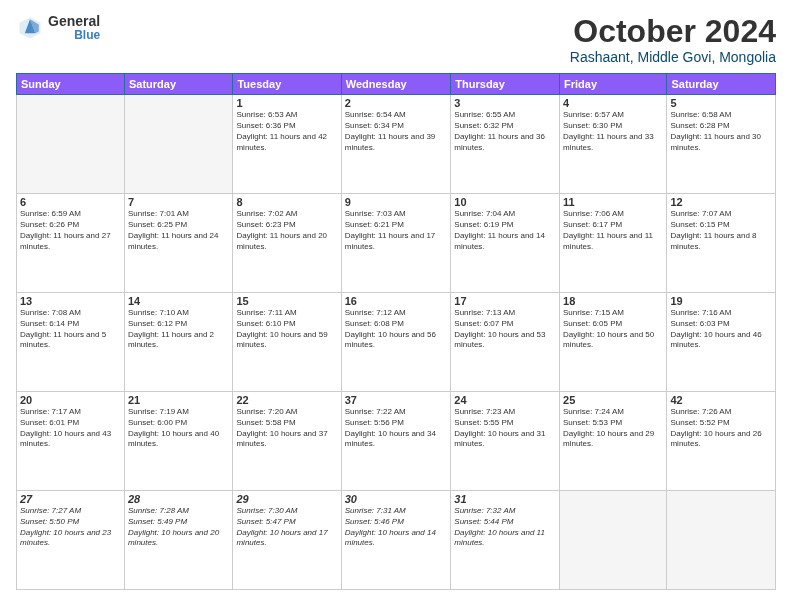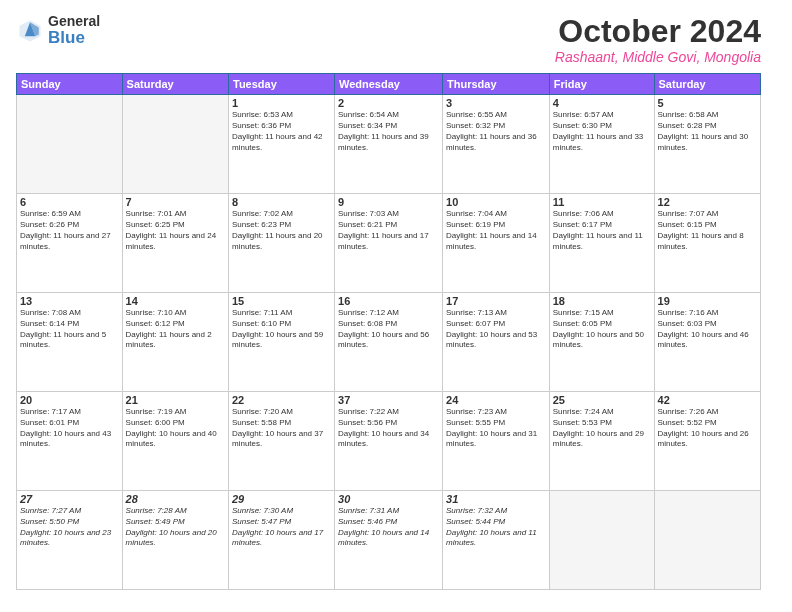--- a/index.html
+++ b/index.html
@@ -6,21 +6,21 @@
     body {
       font-family: Arial, sans-serif;
       background: #fff;
       width: 792px;
       height: 612px;
       overflow: hidden;
     }
     .page {
       width: 792px;
       height: 600px;
-      padding: 14px 31px 10px 16px;
+      padding: 14px 16px 10px 16px;
       display: flex;
       flex-direction: column;
     }
     .header {
       display: flex;
       justify-content: space-between;
       align-items: flex-start;
       margin-bottom: 8px;
     }
     .logo {
@@ -32,41 +32,41 @@
       display: flex;
       flex-direction: column;
       line-height: 1.1;
     }
     .logo-general {
       font-size: 14px;
       font-weight: bold;
       color: #333;
     }
     .logo-blue {
-      font-size: 17px;
+      font-size: 12px;
       font-weight: bold;
       color: #3a7fc1;
+      text-align: right;
     }
     .logo-icon {
       width: 28px;
       height: 28px;
     }
     .title-block {
       text-align: right;
     }
     .month-title {
       font-size: 32px;
       font-weight: bold;
       color: #333;
       line-height: 1.1;
     }
     .subtitle {
       font-size: 14px;
-      color: #ec4899;
-      font-style: italic;
+      color: #0c4a6e;
     }
     .calendar {
       width: 100%;
       border-collapse: collapse;
       flex: 1;
     }
     .calendar th {
       background: #8b5cf6;
       color: #fff;
       font-size: 11px;

